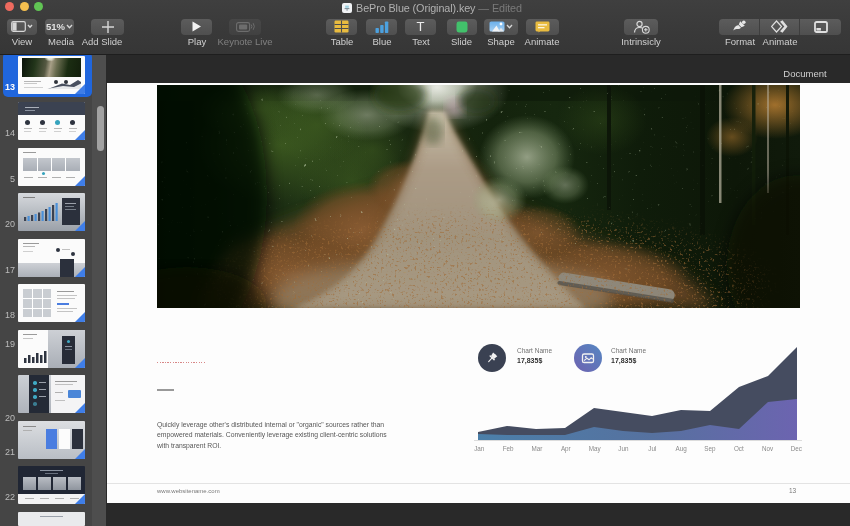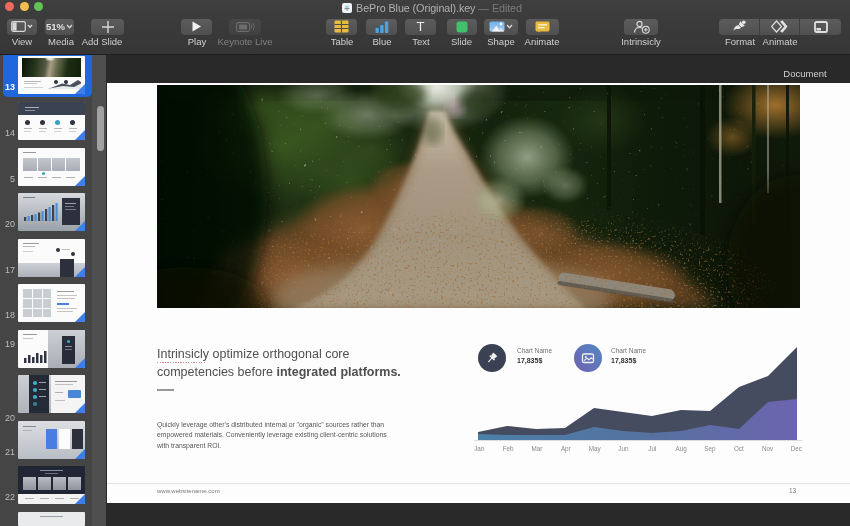--- a/index.html
+++ b/index.html
@@ -497,21 +497,20 @@
 
     <rect x="0" y="0" width="300" height="223" filter="url(#spk)" opacity="0.5" mask="url(#softL)"></rect>
     <rect x="300" y="0" width="343" height="200" filter="url(#spk)" opacity="0.42" mask="url(#softR)"></rect>
     <rect x="60" y="120" width="540" height="103" filter="url(#spk2)" opacity="0.6" mask="url(#softB)"></rect>
 
     <ellipse cx="20" cy="110" rx="90" ry="160" fill="#050a04" opacity="0.8" filter="url(#blur8)"></ellipse>
     <ellipse cx="30" cy="220" rx="80" ry="38" fill="#0a0f06" opacity="0.6" filter="url(#blur8)"></ellipse>
     <ellipse cx="640" cy="180" rx="70" ry="90" fill="#070d05" opacity="0.6" filter="url(#blur8)"></ellipse>
    </svg>
   </div>
-  <div id="heading">Intrinsicly optimize orthogonal core competencies before <b>integrated platforms.</b></div>
   <div id="dash"></div>
   <div style="position:absolute;left:50px;top:278.5px;width:48px;height:1.5px;background:repeating-linear-gradient(90deg,rgba(209,115,115,0.85) 0 1.3px,transparent 1.3px 2.6px);"></div>
   <div id="bodytxt">Quickly leverage other's distributed internal or "organic" sources rather than empowered materials. Conveniently leverage existing client-centric solutions with transparent ROI.</div>
   <div class="statc" style="left:371px;top:260.5px;background:#3a4152;">
     <svg width="28" height="28" viewBox="0 0 28 28">
           <g transform="rotate(42 14 14)" fill="#f2f2f2">
             <rect x="13.45" y="9" width="1.1" height="10.5" rx="0.55"></rect>
             <path d="M11.2 9.2 L16.8 9.2 L16.1 13 L11.9 13 Z"></path>
             <rect x="10.6" y="13" width="6.8" height="1.5" rx="0.75"></rect>
           </g>

